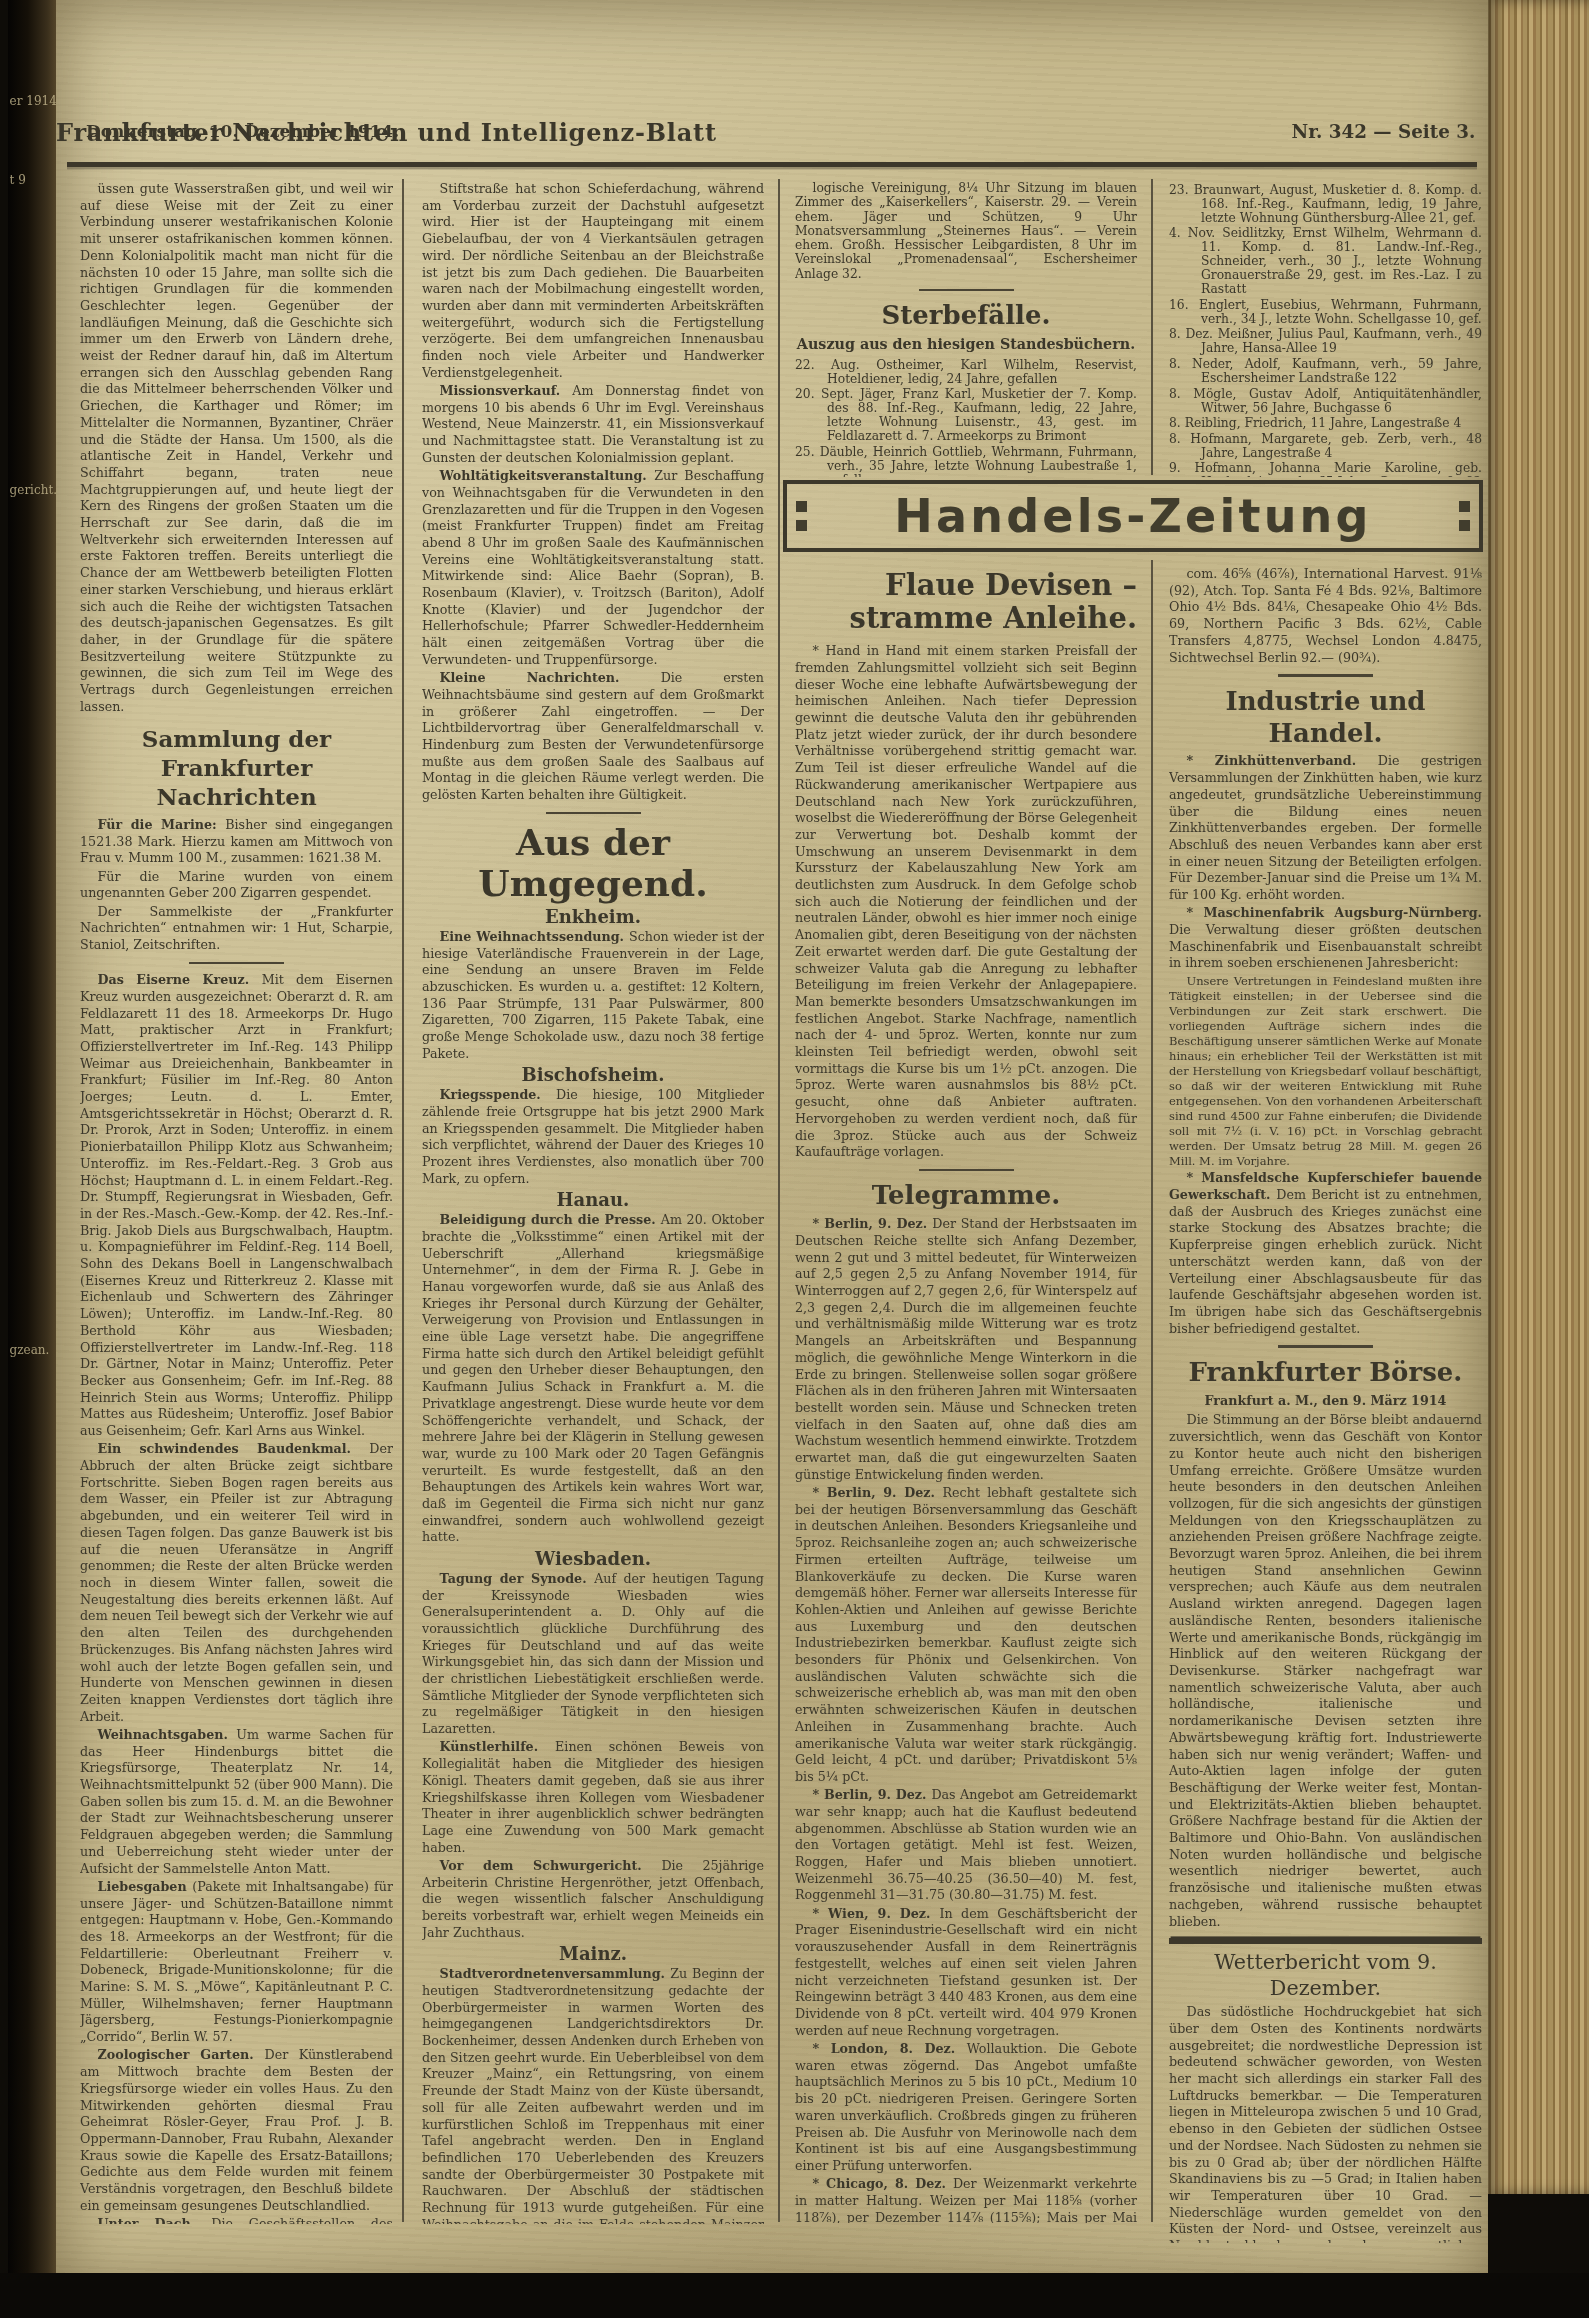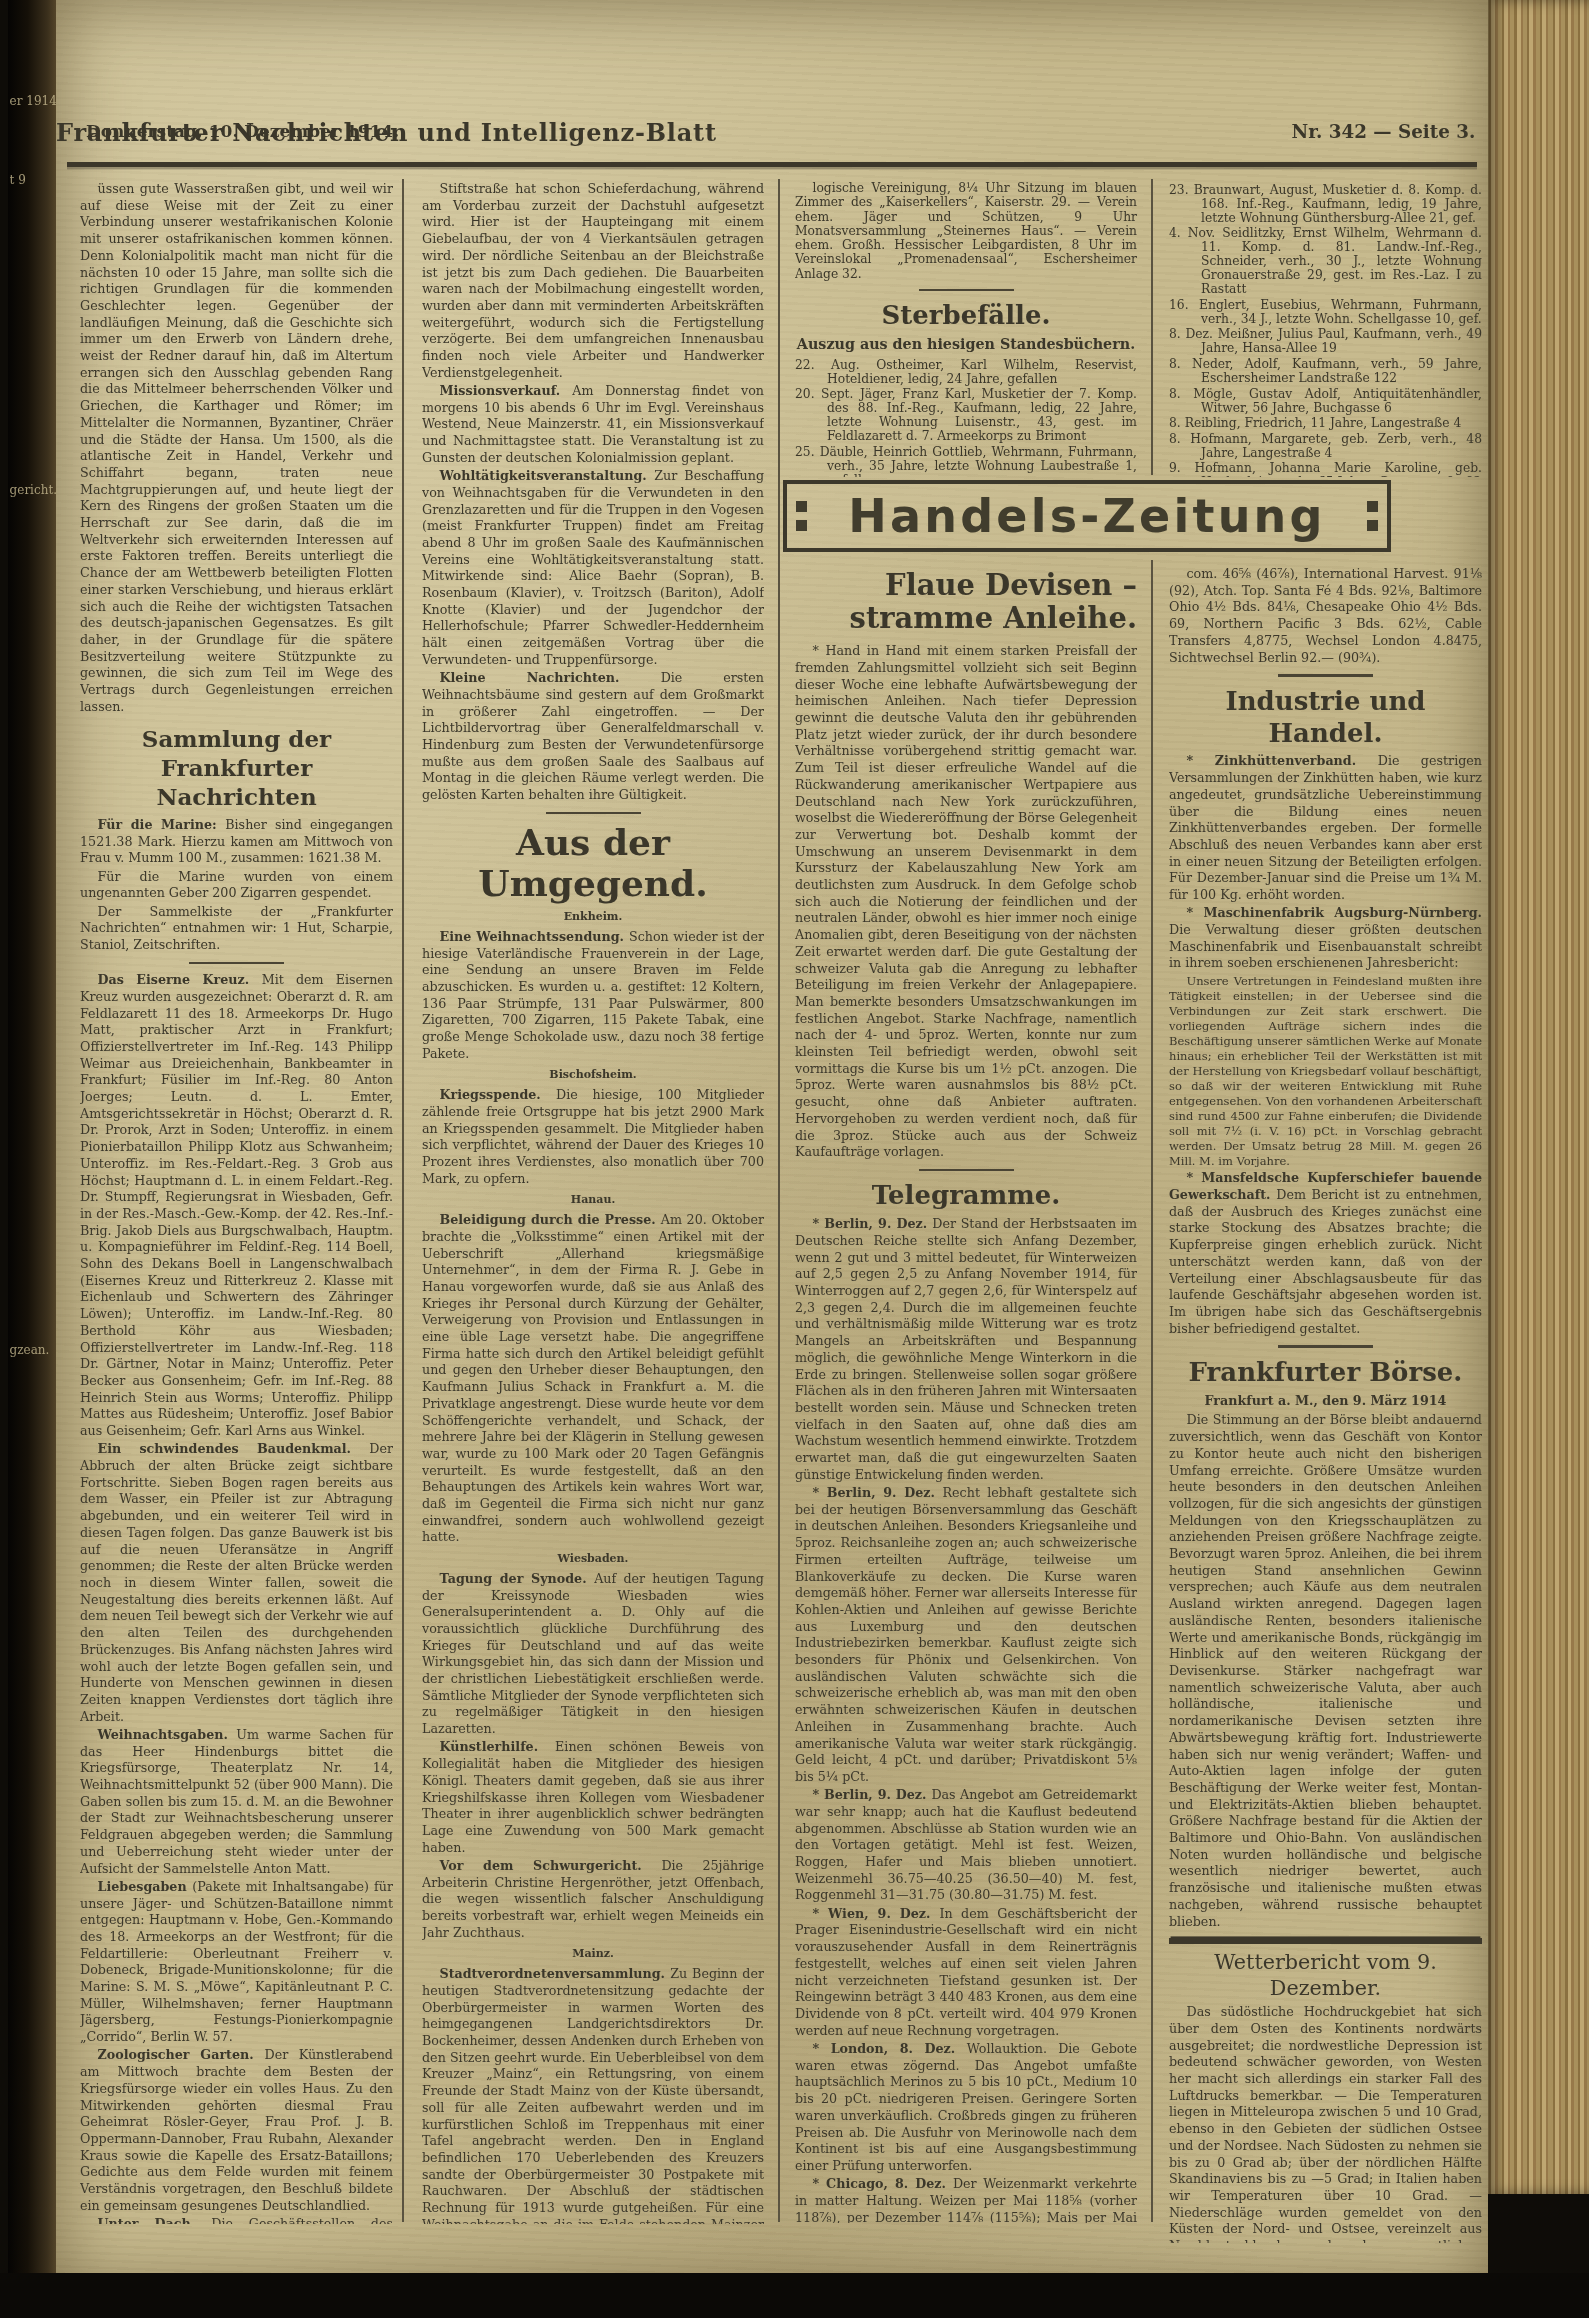--- a/index.html
+++ b/index.html
@@ -36,26 +36,26 @@
   .entry{padding-left:32px;text-indent:-32px;font-size:12.3px;line-height:14px;margin:1.6px 0;}
   .toplist{font-size:12.3px;line-height:14.3px;}
   .divider{width:95px;height:2.4px;background:#4a4434;margin:8px auto 8px auto;}
   .dblrule{width:100%;height:5.6px;background:#3c372a;margin:8px 0 6.4px 0;box-shadow:0 -3.2px 0 -1.6px #3c372a;}
   .h1{font-size:26px;font-weight:bold;text-align:center;text-indent:0;margin:4.8px 0 4.8px 0;line-height:32px;}
   .h2{font-size:20.7px;font-weight:normal;text-align:center;text-indent:0;margin:4.8px 0 3.2px 0;line-height:25.4px;}
   .hbig{font-size:36px;font-weight:bold;text-align:center;text-indent:0;margin:6.4px 0 4.8px 0;line-height:41px;}
   .hwide{font-size:23px;font-weight:bold;text-align:center;text-indent:0;margin:8px 0 6.4px 0;line-height:29px;}
   .hdev{font-size:29px;font-weight:bold;text-align:right;text-indent:0;margin:3.2px 0 8px 0;line-height:33px;
         font-family:"DejaVu Serif",serif;}
-  .sub{font-size:11px;font-weight:bold;text-align:center;text-indent:0;margin:4.8px 0 3.2px 0;}
+  .sub{font-size:18px;font-weight:bold;text-align:center;text-indent:0;margin:4.8px 0 3.2px 0;}
   .subsm{font-size:14.3px;font-weight:bold;text-align:center;text-indent:0;margin:0 0 4.8px 0;}
   .date{font-weight:bold;text-align:center;text-indent:0;margin:1.6px 0 3.2px 0;}
   .small{font-size:11.5px;line-height:15px;}
   
-  .banner{position:absolute;left:727px;top:480px;width:608px;height:72px;border:4.8px solid #3c382b;
+  .banner{position:absolute;left:727px;top:480px;width:700px;height:72px;border:4.8px solid #3c382b;
           background:rgba(210,198,160,.25);display:flex;align-items:center;justify-content:space-between;padding:0 9px;box-sizing:border-box;}
   .banner-title{font-family:"DejaVu Sans",sans-serif;font-weight:bold;font-size:46px;letter-spacing:3.2px;color:#413d2d;
                 flex:1;text-align:center;}
   .dots{display:flex;flex-direction:column;gap:7.2px;}
   .dots span{width:11px;height:11px;background:#413d2d;display:block;}
 </style>
 </head>
 <body>
 
 <div class="spine" id="spine">

